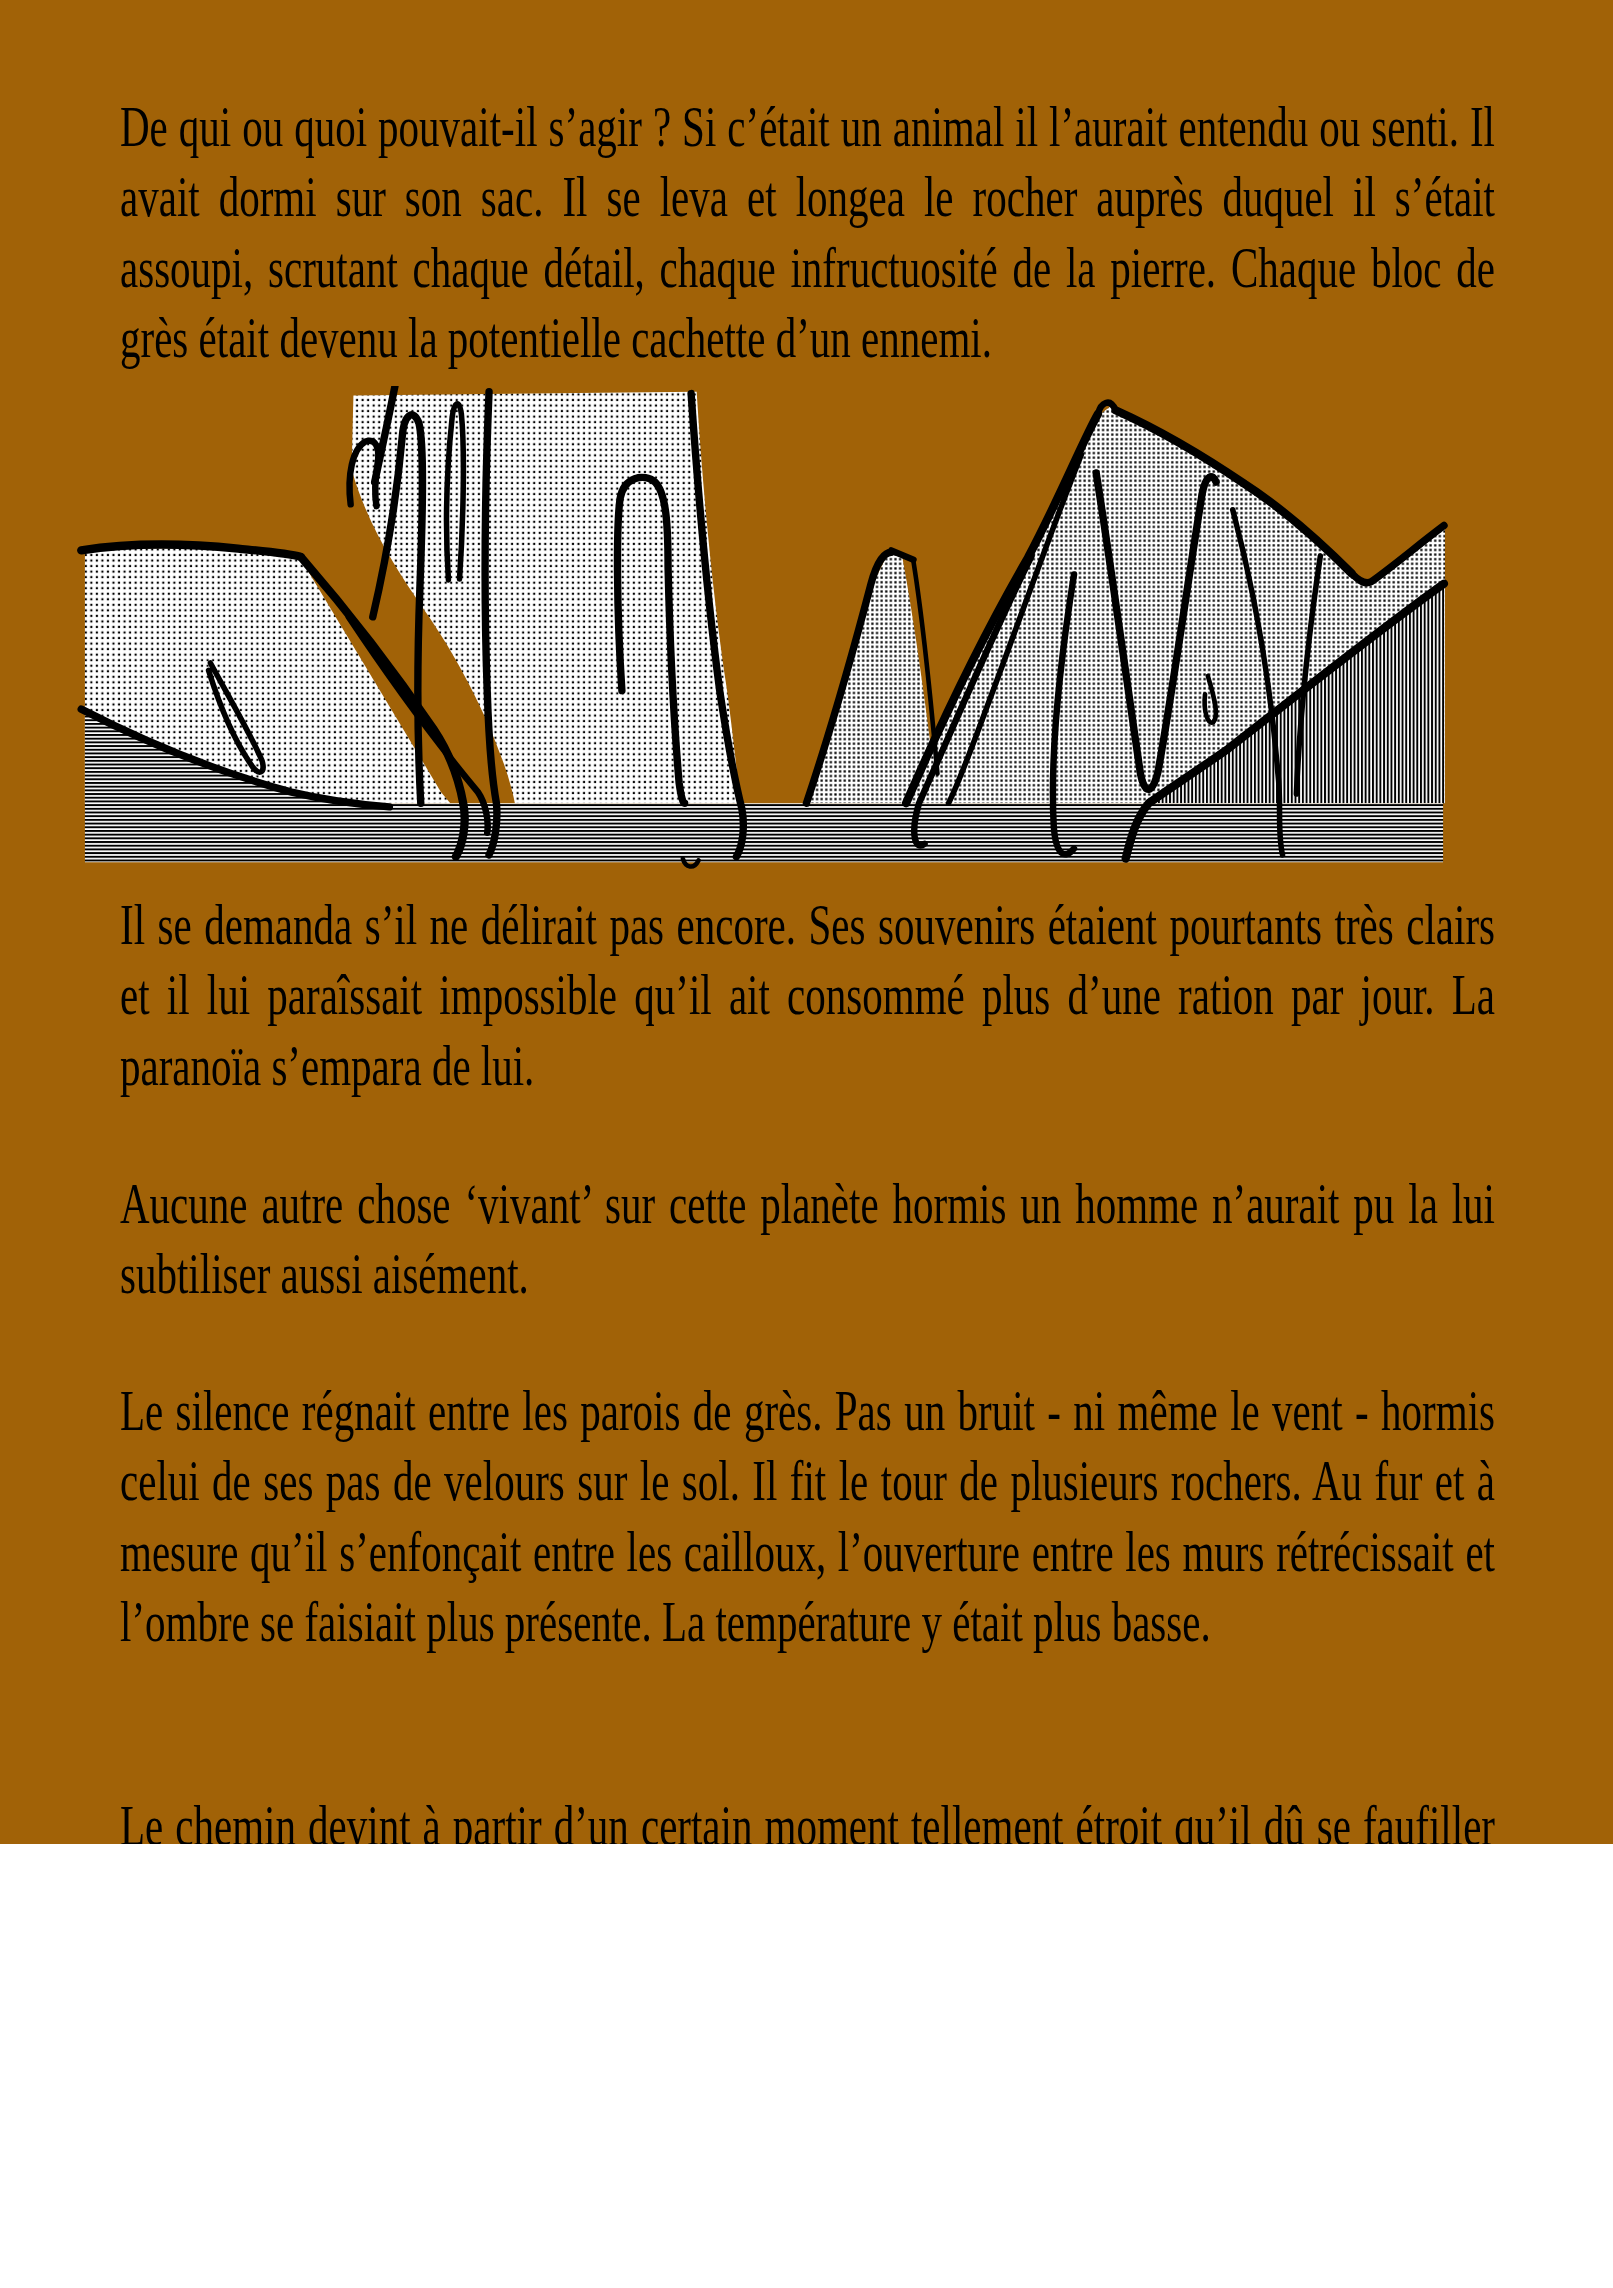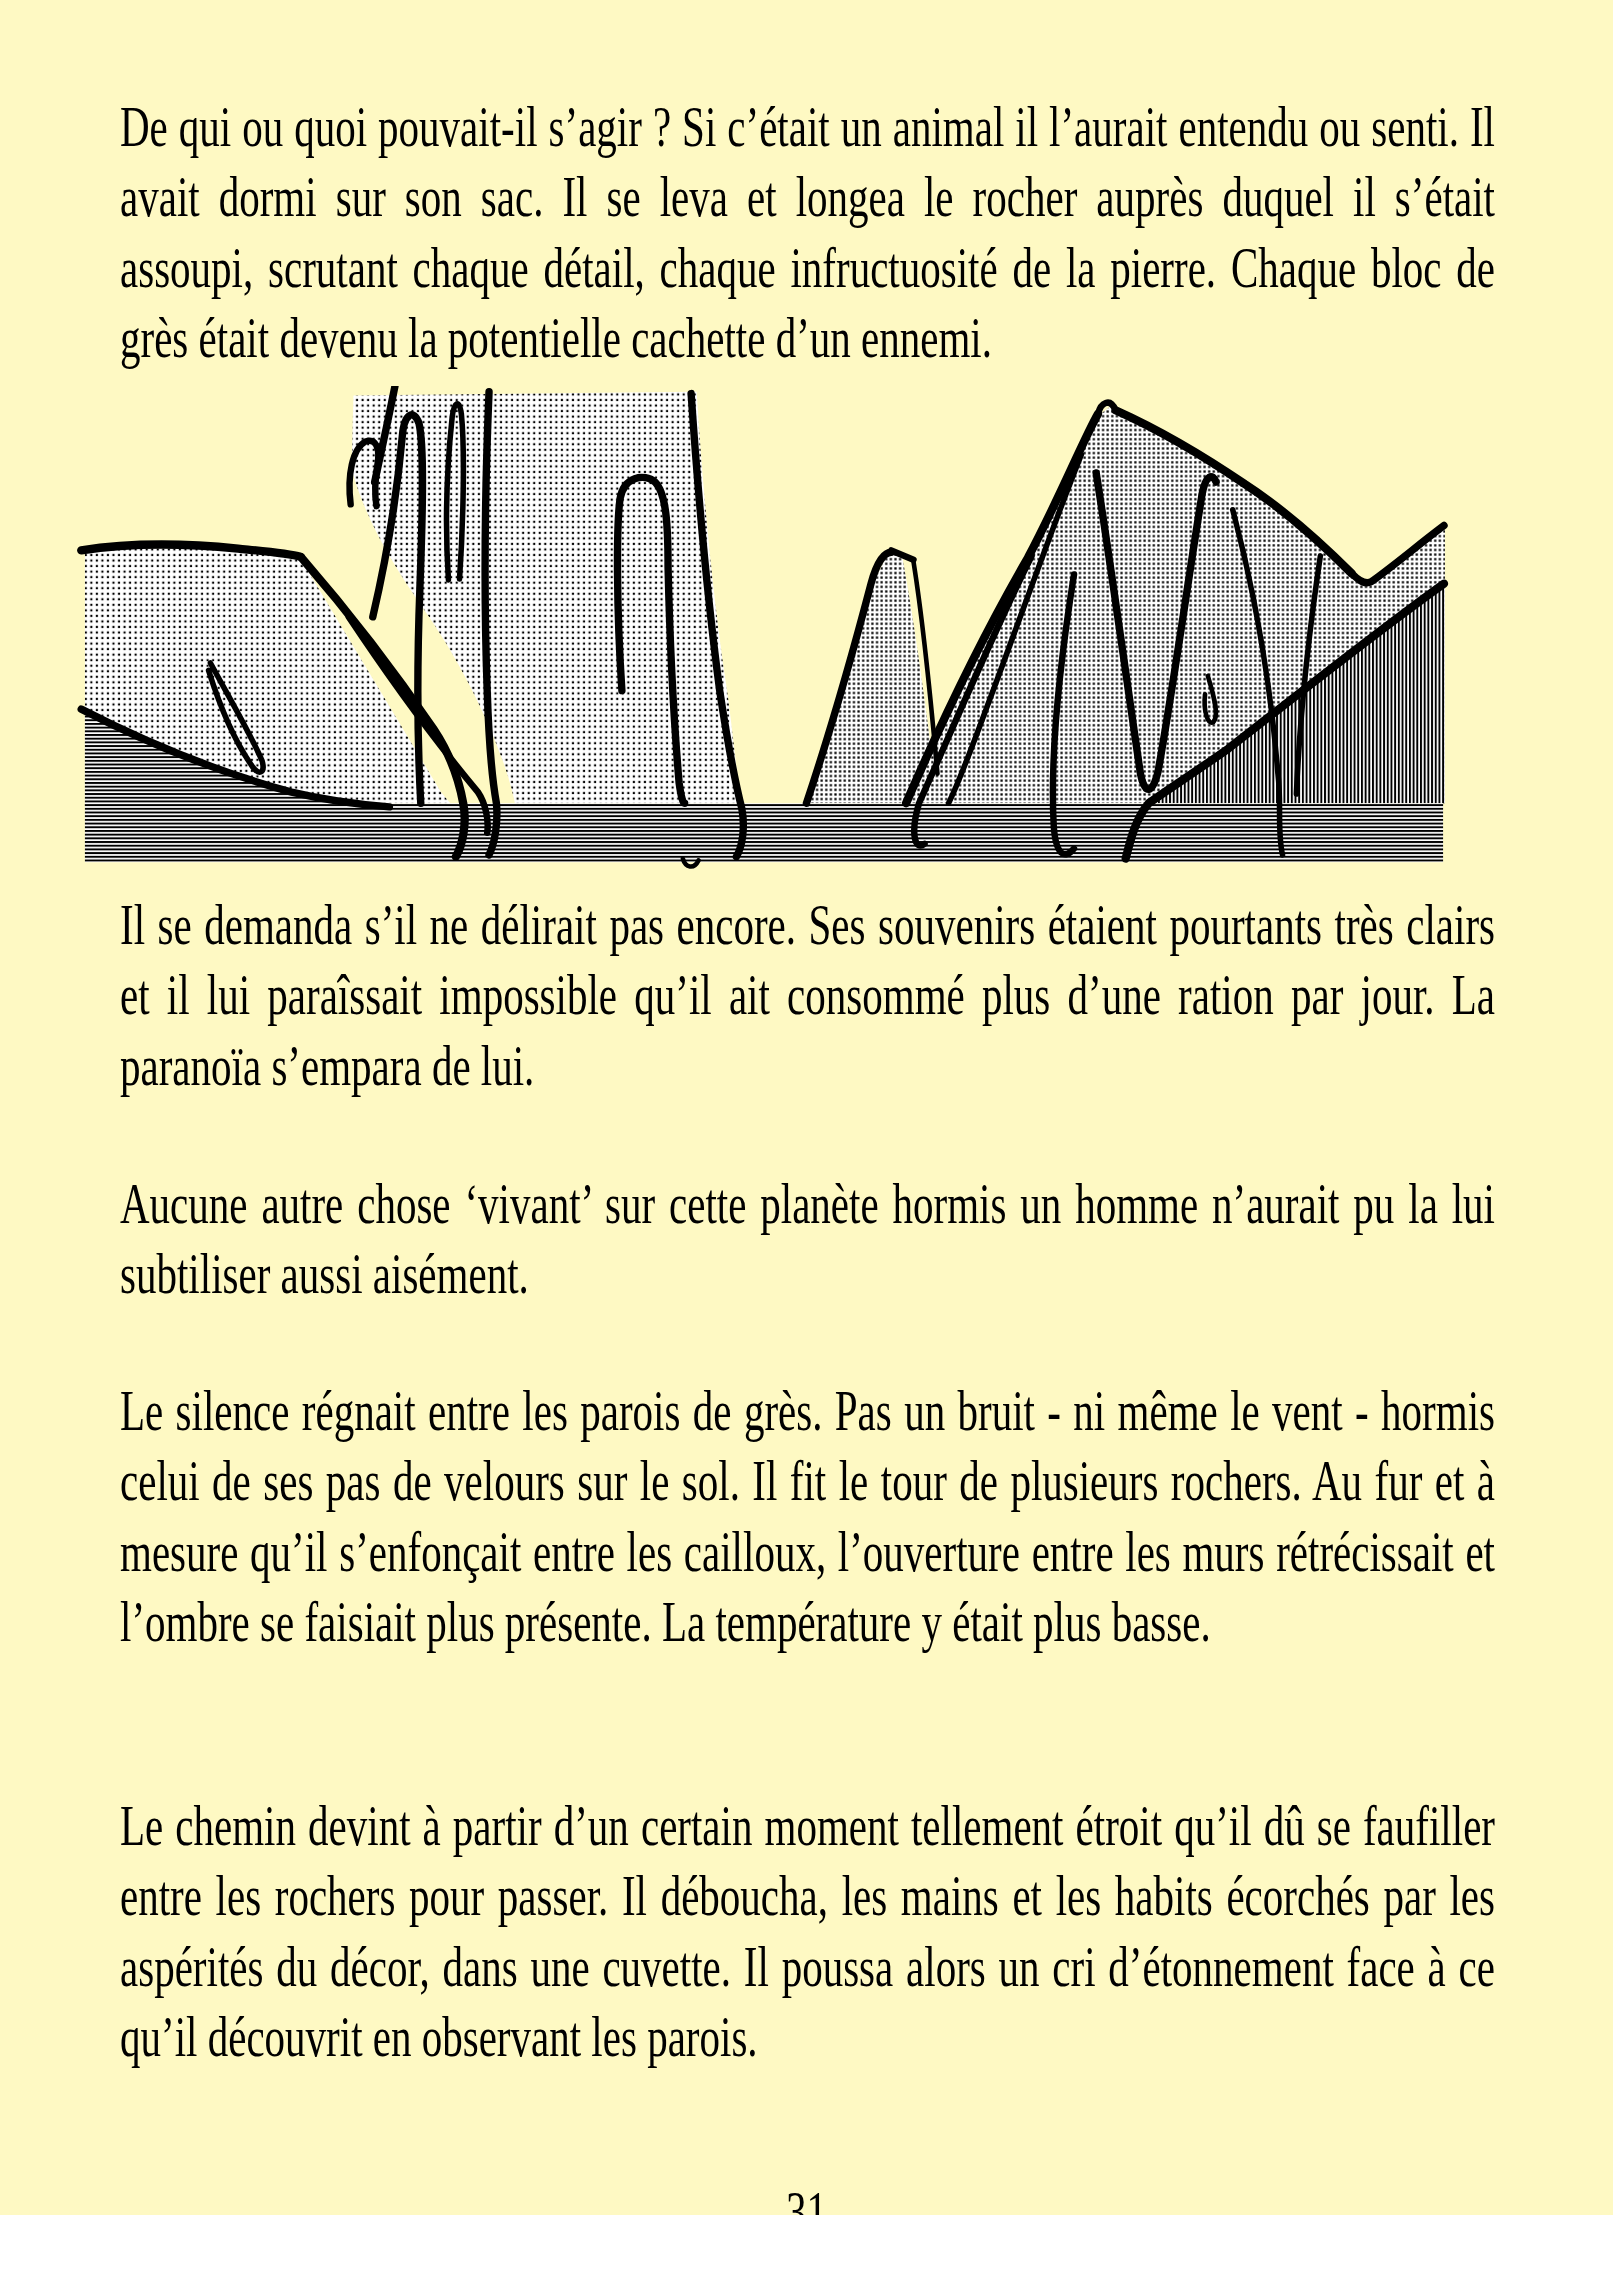--- a/index.html
+++ b/index.html
@@ -1,20 +1,20 @@
 <!DOCTYPE html>
 <html lang="fr" style="font-size:14.8px"><head>
 <meta charset="utf-8">
 <style>
   html, body { margin: 0; padding: 0; background: #ffffff; }
   .page {
     position: relative;
     width: 1613px;
-    height: 2215px;
-    background: #fef9c3;
+    height: 1844px;
+    background: #a16207;
     color: #000000;
     font-family: "Liberation Serif", "DejaVu Serif", serif;
     overflow: hidden;
   }
   .para {
     position: absolute;
     left: 120px;
     width: 1375px;
     margin: 0;
     text-align: justify;

